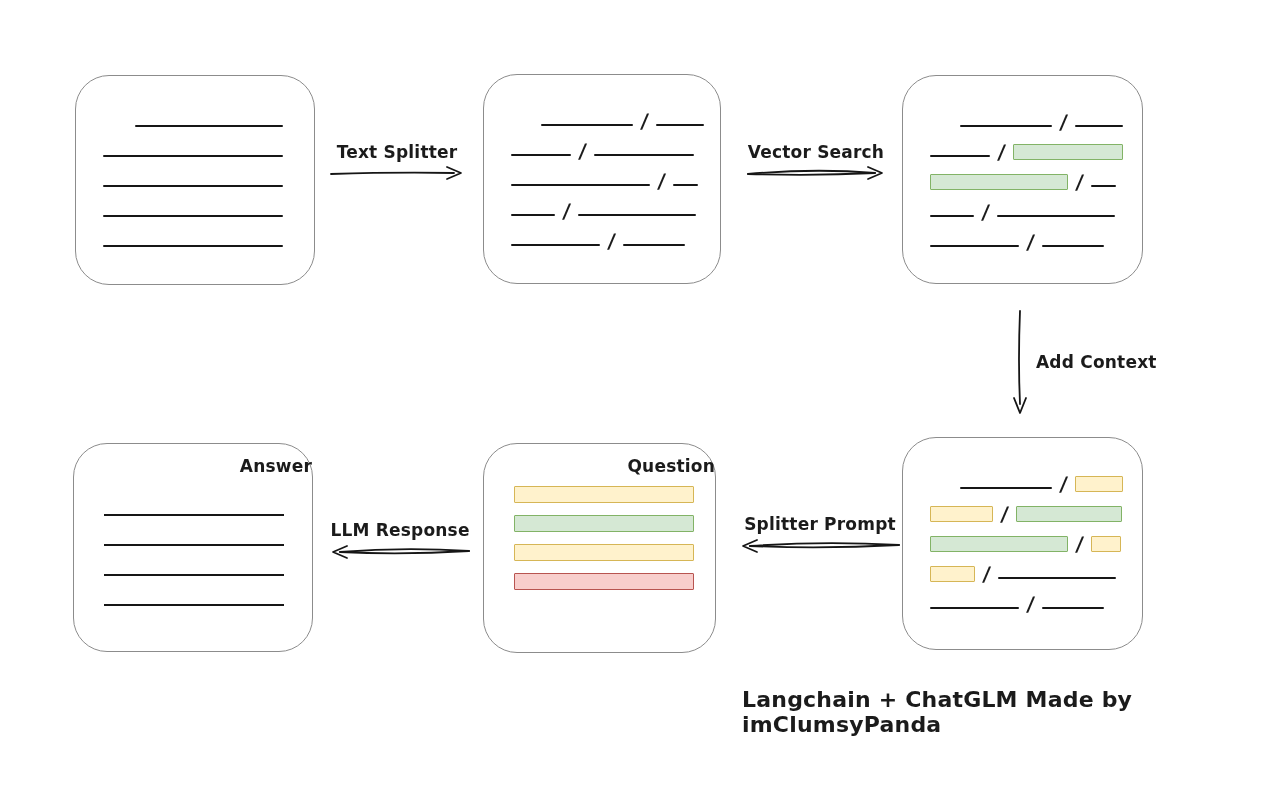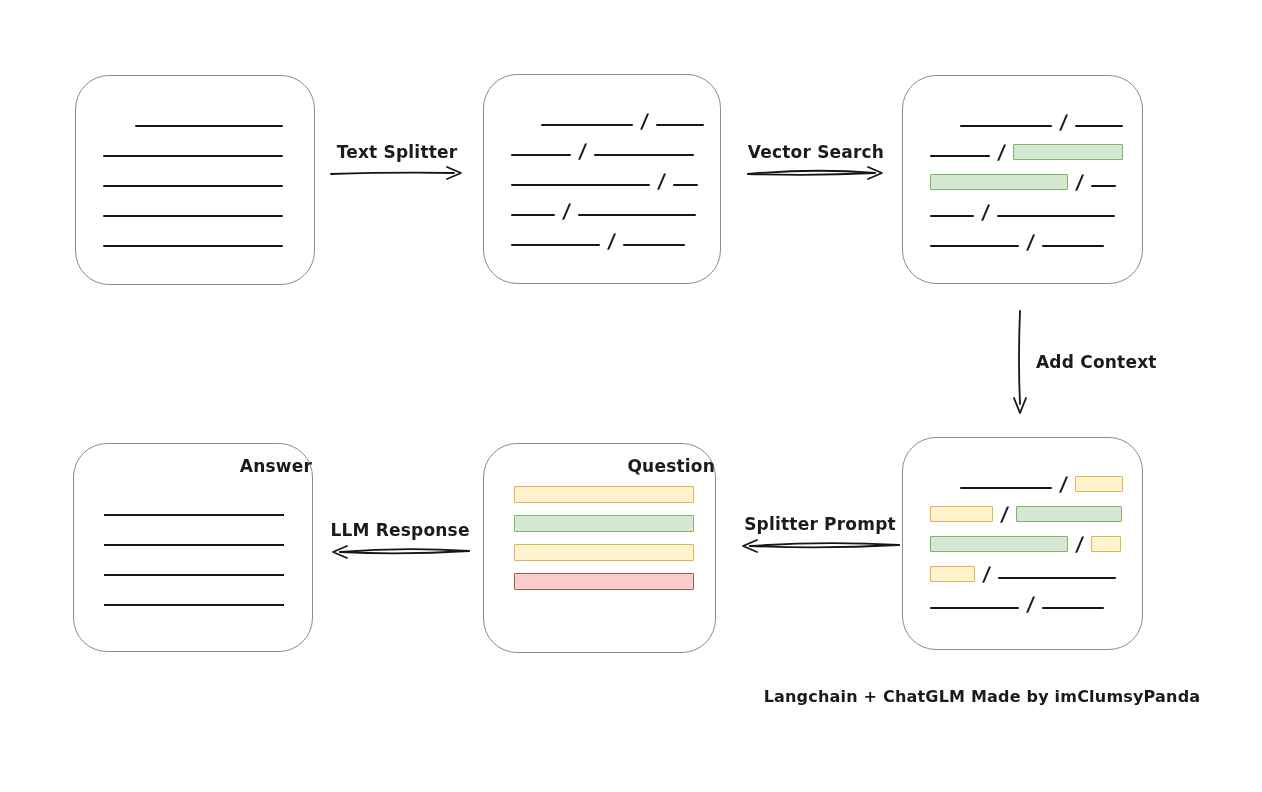--- a/index.html
+++ b/index.html
@@ -26,21 +26,21 @@
   .bar.yellow { background:var(--yellow-fill); border-color:var(--yellow-stroke); }
   .bar.green  { background:var(--green-fill);  border-color:var(--green-stroke); }
   .bar.red    { background:var(--red-fill);    border-color:var(--red-stroke); }
   .hline { width:180px; height:30px; box-sizing:border-box; border-bottom:2px solid #161616; }
   
   .arrow { position:absolute; display:flex; flex-direction:column; align-items:center; }
   .arrow-label { font-size:17px; font-weight:600; white-space:nowrap; letter-spacing:0.2px; margin-bottom:2px; }
   .arrow svg { display:block; }
   .stroke { stroke:#161616; stroke-width:1.8; fill:none; stroke-linecap:round; stroke-linejoin:round; }
   .vert-label { position:absolute; font-size:17px; font-weight:700; white-space:nowrap; letter-spacing:0.2px; }
-  .caption { position:absolute; font-size:16px; font-weight:600; text-align:center; letter-spacing:0.2px; }
+  .caption { position:absolute; font-size:22px; font-weight:600; letter-spacing:0.2px; }
 </style>
 </head>
 <body>
 
 <div class="canvas">
 
   <div class="card rows-pad" style="left:75px; top:75px; width:240px; height:210px; --pad:0;">
       <div class="row" style="padding-left: 32px;">
         <span class="seg-line" style="width: 148px;"></span>
       </div>

